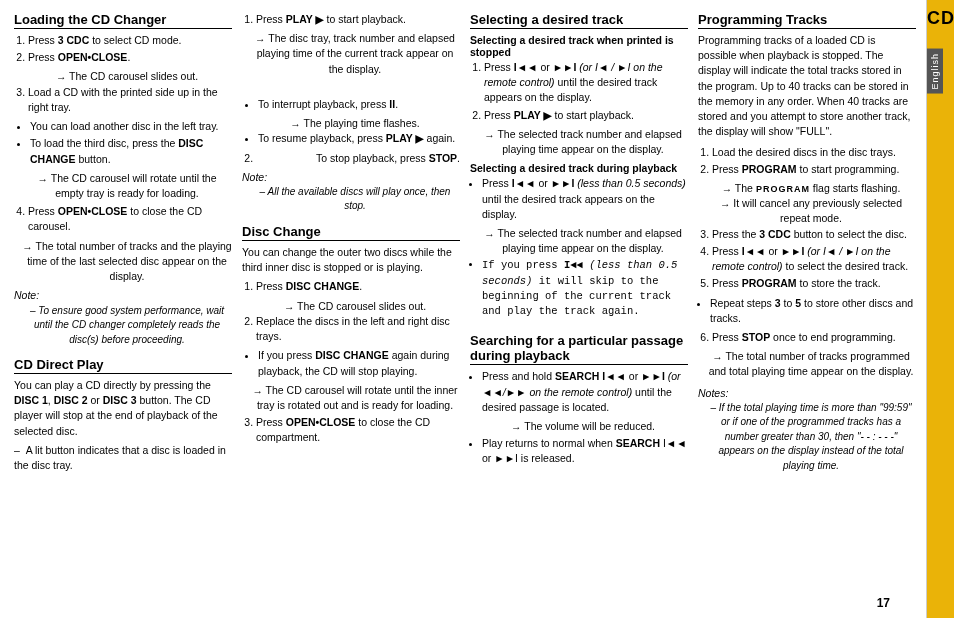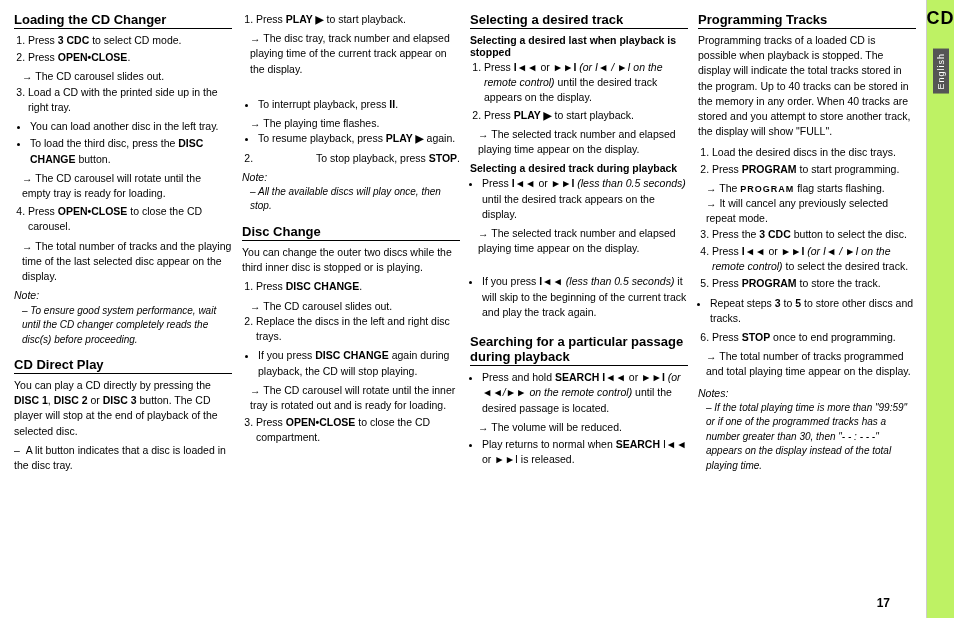--- a/index.html
+++ b/index.html
@@ -19,25 +19,25 @@
       height: 618px;
       position: relative;
     }
     
     .side-tab {
       position: absolute;
       right: 0;
       top: 0;
       width: 28px;
       height: 618px;
-      background: #bef264;
+      background: #eab308;
       border-left: 1px solid #ccc;
       display: flex;
       flex-direction: column;
-      align-items: center;
+      align-items: flex-start;
     }
     .cd-label {
       font-size: 18px;
       font-weight: bold;
       color: #000;
       margin-top: 8px;
       letter-spacing: 1px;
     }
     .english-tab {
       margin-top: 20px;
@@ -118,20 +118,21 @@
     }
     .page-num {
       position: absolute;
       bottom: 6px;
       right: 36px;
       font-size: 12px;
       font-weight: bold;
     }
     .indent {
       padding-left: 8px;
+      text-align: center;
     }
   </style>
 </head>
 <body>
 
 <div class="page-container">
   <div class="main-content">
 
     <div class="column">
 
@@ -223,37 +224,37 @@
           <li>Press <strong>OPEN•CLOSE</strong> to close the CD compartment.</li>
         </ol>
       </div>
 
     </div>
 
     <div class="column">
 
       <div class="section">
         <div class="section-title">Selecting a desired track</div>
-        <div class="sub-title">Selecting a desired last when playback is stopped</div>
+        <div class="sub-title">Selecting a desired track when printed is stopped</div>
         <ol>
           <li>Press <strong>I◄◄</strong> or <strong>►►I</strong> <em>(or I◄ / ►I on the remote control)</em> until the desired track appears on the display.</li>
           <li>Press <strong>PLAY ▶</strong> to start playback.</li>
         </ol>
         <div class="indent">
             <p>→ The selected track number and elapsed playing time appear on the display.</p>
           </div>
 
         <div class="sub-title">Selecting a desired track during playback</div>
         <ul style="padding-left:12px;">
           <li>Press <strong>I◄◄</strong> or <strong>►►I</strong> <em>(less than 0.5 seconds)</em> until the desired track appears on the display.</li>
         </ul>
         <div class="indent">
             <p>→ The selected track number and elapsed playing time appear on the display.</p>
           </div>
-        <ul style="padding-left:12px;margin-top:18px;">
+        <ul style="padding-left:12px;margin-top:2px;font-family:Liberation Mono, monospace;">
           <li>If you press <strong>I◄◄</strong> <em>(less than 0.5 seconds)</em> it will skip to the beginning of the current track and play the track again.</li>
         </ul>
       </div>
 
       <div class="section">
         <div class="section-title">Searching for a particular passage during playback</div>
         <ul style="padding-left:12px;">
           <li>Press and hold <strong>SEARCH I◄◄</strong> or <strong>►►I</strong> <em>(or ◄◄/►► on the remote control)</em> until the desired passage is located.</li>
         </ul>
         <div class="indent">

